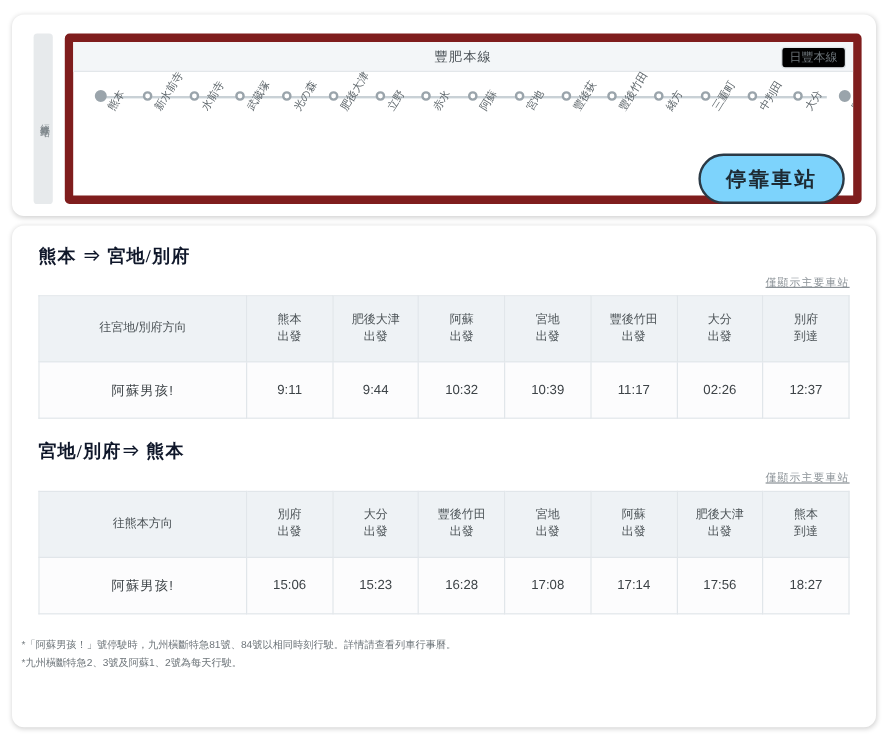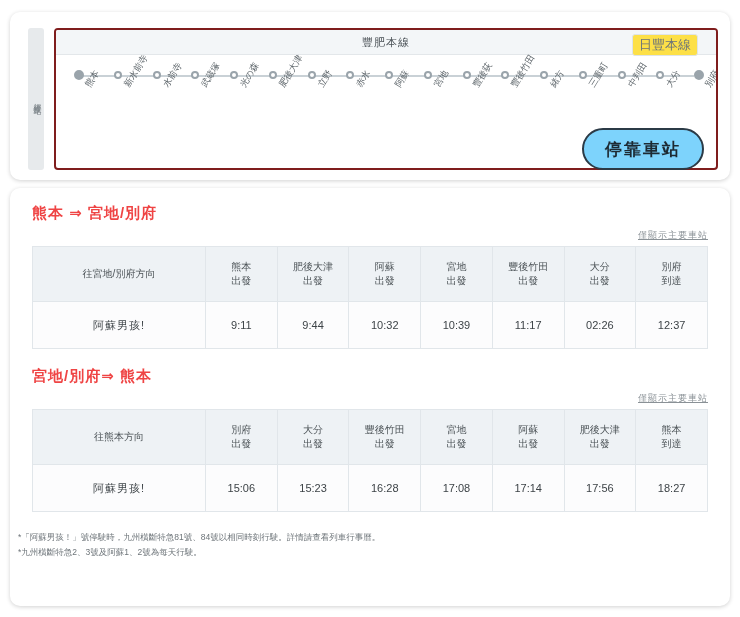--- a/index.html
+++ b/index.html
@@ -54,21 +54,21 @@
     top: 50%;
     transform: translate(-50%, -50%);
     writing-mode: vertical-rl;
     font-size: 8px;
     color: #7c8489;
     letter-spacing: 1px;
     white-space: nowrap;
   }
   .line-card {
     flex: 1;
-    border: 2px solid #7f1d1d;
+    border: 7px solid #7f1d1d;
     border-radius: 4px;
     background: #fff;
     position: relative;
     overflow: hidden;
   }
   .line-header {
     height: 24px;
     background: #f3f6f8;
     border-bottom: 1px solid #e3e7ea;
     position: relative;
@@ -77,26 +77,26 @@
     position: absolute;
     left: 0; right: 0;
     top: 5px;
     text-align: center;
     font-size: 11px;
     color: #4a5156;
     letter-spacing: 1px;
   }
   .line-header .line-badge {
     position: absolute;
-    right: 18px;
+    right: 6px;
     top: 4px;
-    font-size: 13px;
+    font-size: 10px;
     color: #6c7479;
     border: 1px solid #dfe4e7;
-    background: #fde047;
+    background: #000000;
     border-radius: 3px;
     padding: 1px 6px;
   }
   .stations {
     position: relative;
     height: 104px;
     margin: 14px 14px 0 14px;
   }
   .rail {
     position: absolute;
@@ -173,22 +173,23 @@
     border-radius: 10px;
     box-shadow: 0 1px 4px rgba(0,0,0,0.18);
     overflow: hidden;
   }
   .section {
     padding: 0 22px;
   }
   .sec-title {
     font-size: 15px;
     font-weight: bold;
-    color: #ef4444;
+    color: #0f172a;
     letter-spacing: 1px;
+    font-family: Liberation Serif, serif;
   }
   .sec-note {
     text-align: right;
     font-size: 9px;
     color: #8a9196;
     margin: 6px 0 4px 0;
     letter-spacing: 1px;
     text-decoration: underline;
   }
   table.tt {

